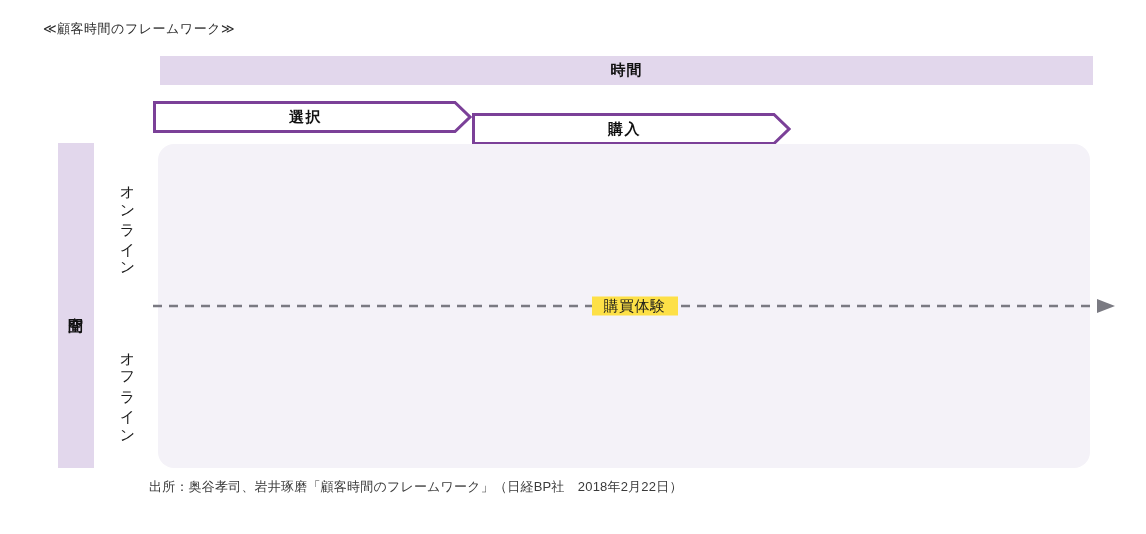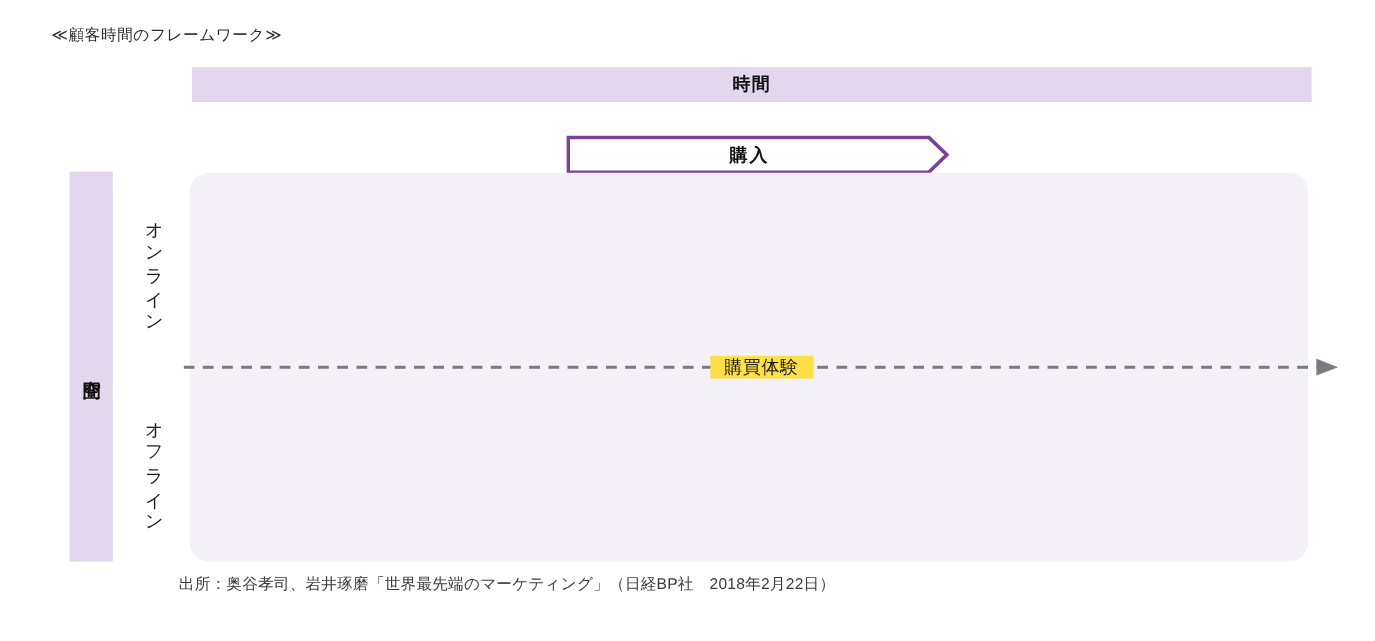--- a/index.html
+++ b/index.html
@@ -180,20 +180,26 @@
 <body>
 
 <div class="page-title">≪顧客時間のフレームワーク≫</div>
 
 <div class="time-band">
   <span class="time-band-label">時間</span>
 </div>
 
 <div class="stage-row">
 
+  <div class="stage stage-1">
+    <svg viewBox="0 0 319 32" preserveAspectRatio="none" aria-hidden="true">
+      <polygon points="1.5,1.5 302,1.5 317,16 302,30.5 1.5,30.5" fill="#ffffff" stroke="#7B4098" stroke-width="3" stroke-linejoin="miter"></polygon>
+    </svg>
+    <span class="stage-label">選択</span>
+  </div>
 
   <div class="stage stage-2">
     <svg viewBox="0 0 319 32" preserveAspectRatio="none" aria-hidden="true">
       <polygon points="1.5,1.5 302,1.5 317,16 302,30.5 1.5,30.5" fill="#ffffff" stroke="#7B4098" stroke-width="3" stroke-linejoin="miter"></polygon>
     </svg>
     <span class="stage-label">購入</span>
   </div>
 
 
 </div>
@@ -209,13 +215,13 @@
 <div class="canvas-panel"></div>
 
 <div class="experience-axis">
   <svg viewBox="0 0 963 24" preserveAspectRatio="none" aria-hidden="true">
     <line x1="0" y1="12" x2="946" y2="12" stroke="#7A7A82" stroke-width="2.4" stroke-dasharray="9 7"></line>
     <polygon points="944,5 962,12 944,19" fill="#7A7A82"></polygon>
   </svg>
   <span class="experience-label">購買体験</span>
 </div>
 
-<div class="source-note">出所：奥谷孝司、岩井琢磨「世界最先端のマーケティング」（日経BP社　2018年2月22日）</div>
+<div class="source-note">出所：奥谷孝司、岩井琢磨「顧客時間のフレームワーク」（日経BP社　2018年2月22日）</div>
 
 </body></html>

